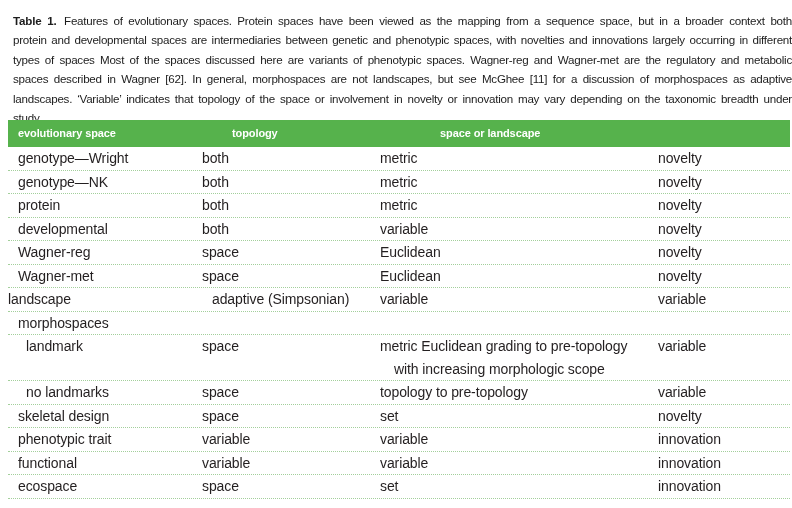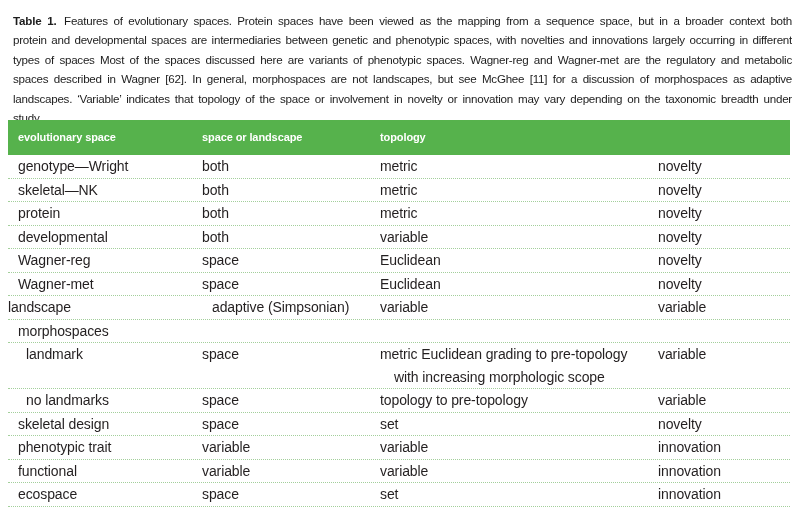--- a/index.html
+++ b/index.html
@@ -37,26 +37,27 @@
   .table {
     position: absolute;
     top: 120px;
     left: 8px;
     width: 782px;
   }
   .thead {
     display: grid;
     grid-template-columns: 194px 178px 278px 132px;
     align-items: center;
-    height: 35px;
+    height: 27px;
     background: #56b24c;
     color: #ffffff;
     font-weight: bold;
     font-size: 11px;
     letter-spacing: -0.1px;
+    gap: 30px;
   }
   .row {
     display: grid;
     grid-template-columns: 194px 178px 278px 132px;
     border-bottom: 1px dotted #a3cf9b;
     font-size: 14px;
     letter-spacing: -0.1px;
   }
   .c {
     white-space: nowrap;
@@ -80,33 +81,33 @@
 
   <p class="caption">
     <b>Table 1.</b>
     <span>Features of evolutionary spaces. Protein spaces have been viewed as the mapping from a sequence space, but in a broader context both protein and developmental spaces are intermediaries between genetic and phenotypic spaces, with novelties and innovations largely occurring in different types of spaces Most of the spaces discussed here are variants of phenotypic spaces. Wagner-reg and Wagner-met are the regulatory and metabolic spaces described in Wagner [62]. In general, morphospaces are not landscapes, but see McGhee [11] for a discussion of morphospaces as adaptive landscapes. ‘Variable’ indicates that topology of the space or involvement in novelty or innovation may vary depending on the taxonomic breadth under study.</span>
   </p>
 
   <div class="table">
 
     <div class="thead">
       <div class="c c1">evolutionary space</div>
+      <div class="c c3">topology</div>
       <div class="c c2">space or landscape</div>
-      <div class="c c3">topology</div>
     </div>
 
     <div class="row">
       <div class="c c1">genotype—Wright</div>
       <div class="c c2">both</div>
       <div class="c c3">metric</div>
       <div class="c c4">novelty</div>
     </div>
 
     <div class="row">
-      <div class="c c1">skeletal—NK</div>
+      <div class="c c1">genotype—NK</div>
       <div class="c c2">both</div>
       <div class="c c3">metric</div>
       <div class="c c4">novelty</div>
     </div>
 
     <div class="row">
       <div class="c c1">protein</div>
       <div class="c c2">both</div>
       <div class="c c3">metric</div>
       <div class="c c4">novelty</div>

